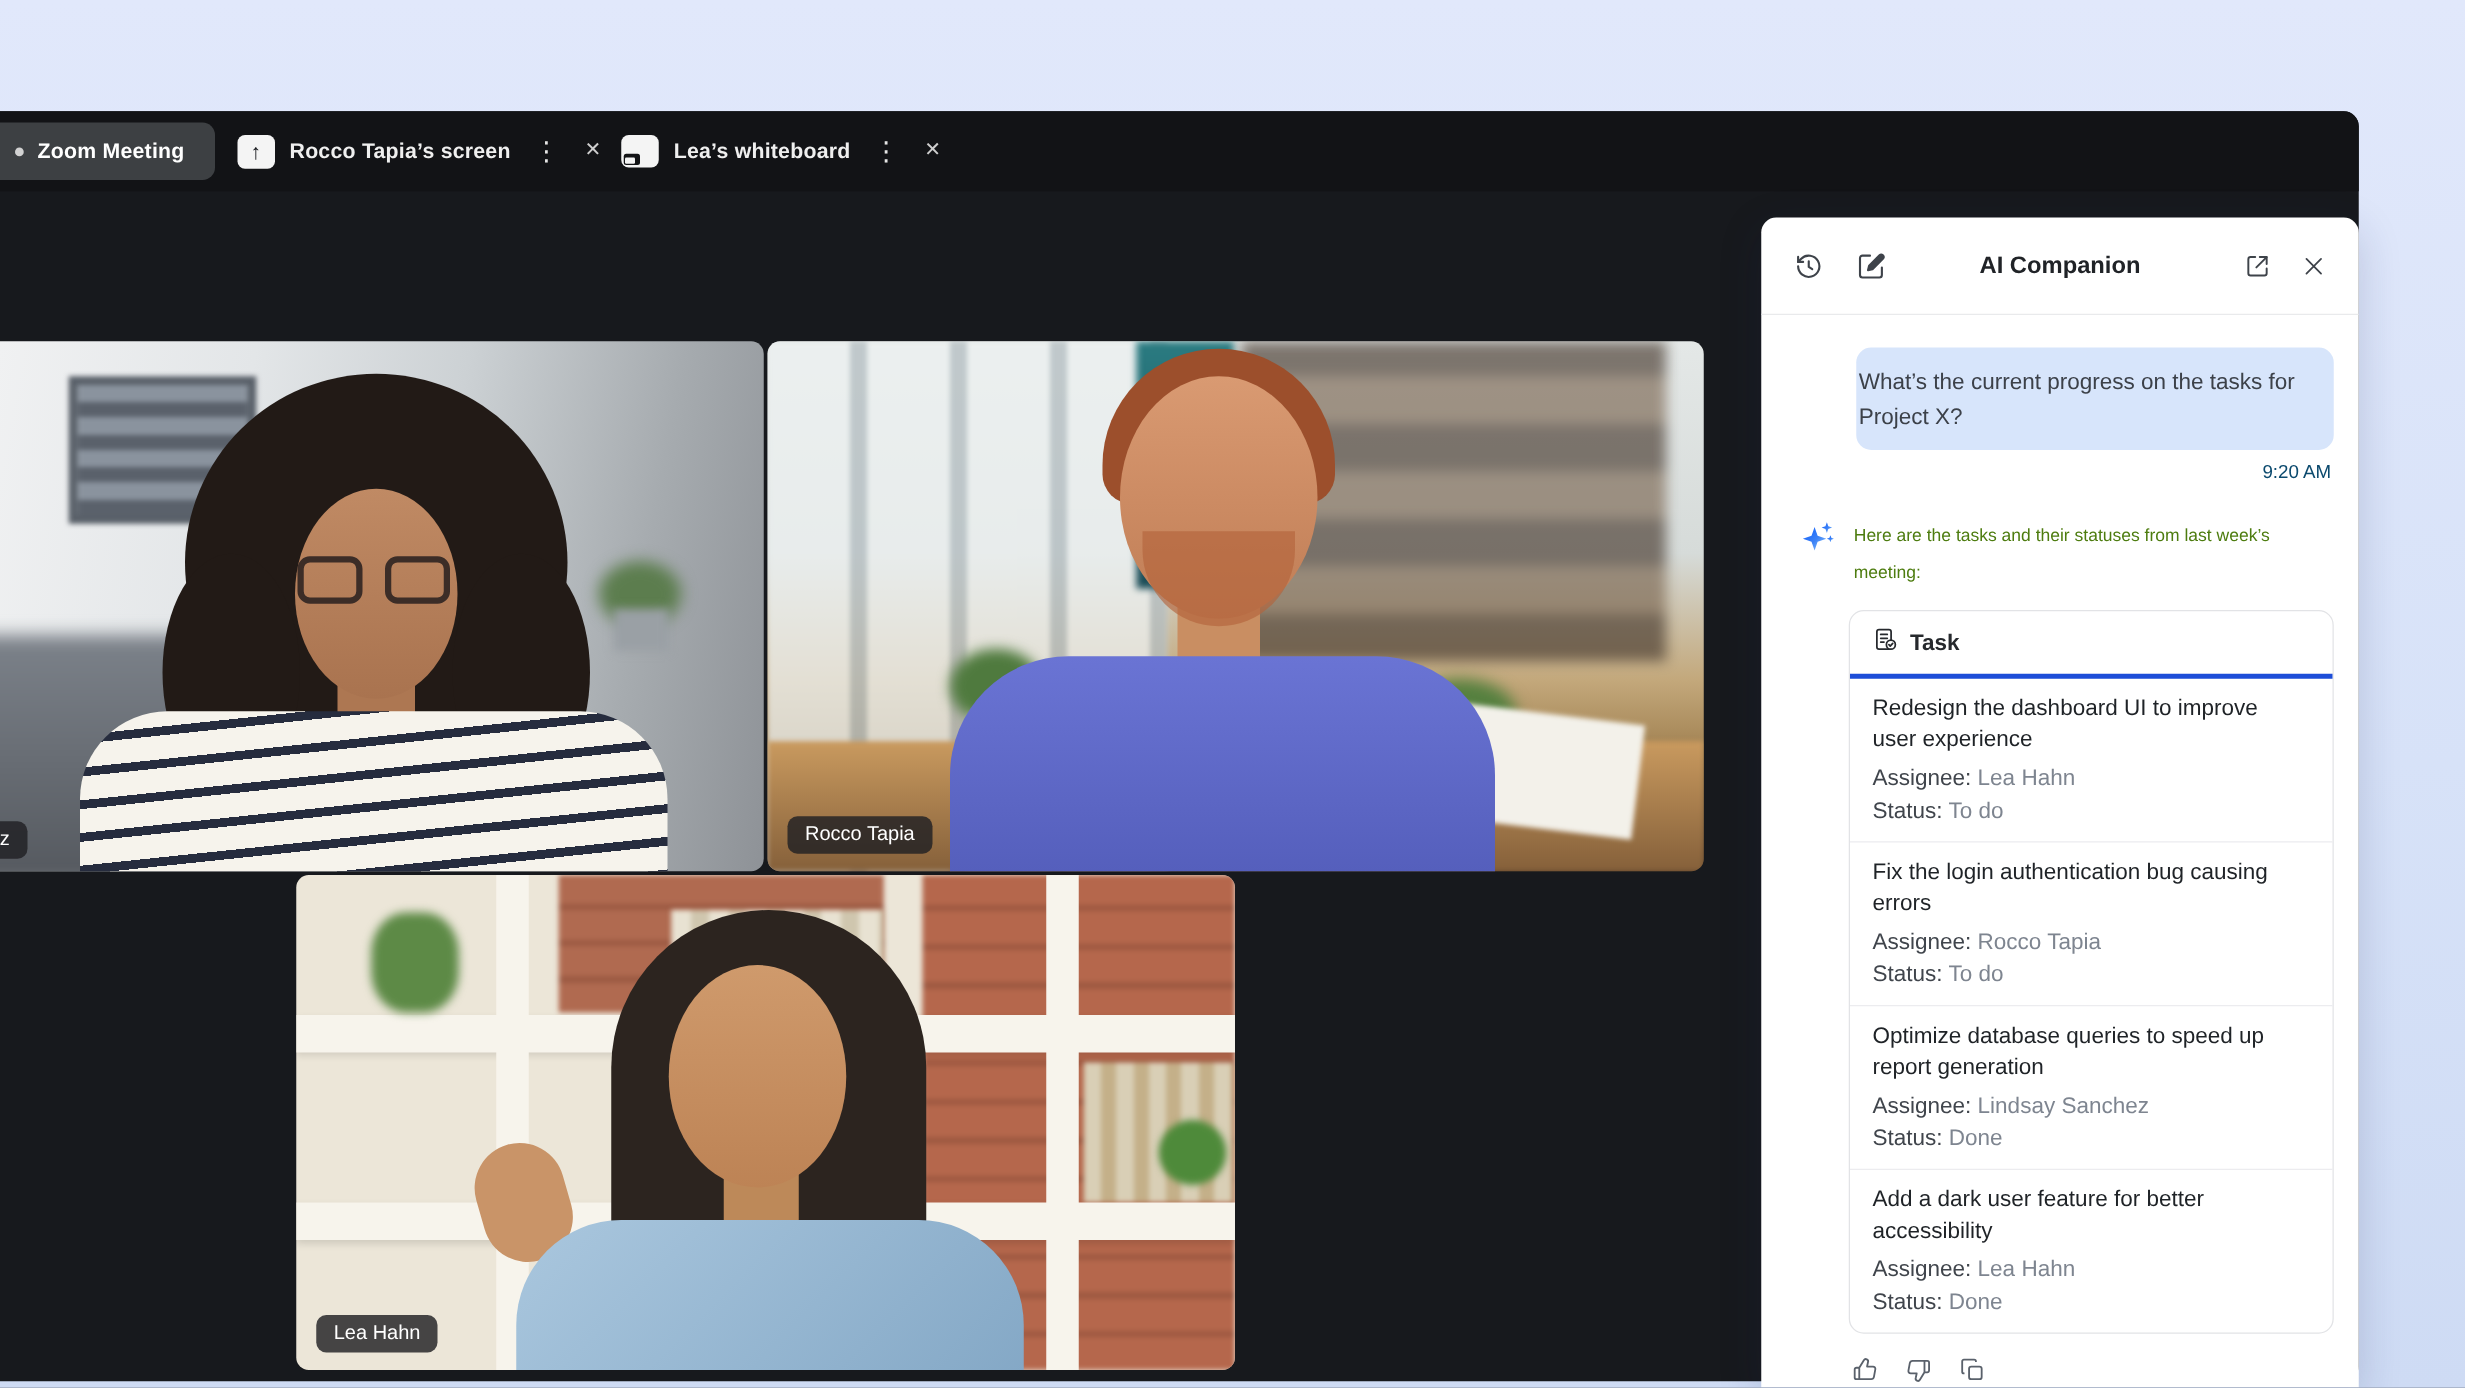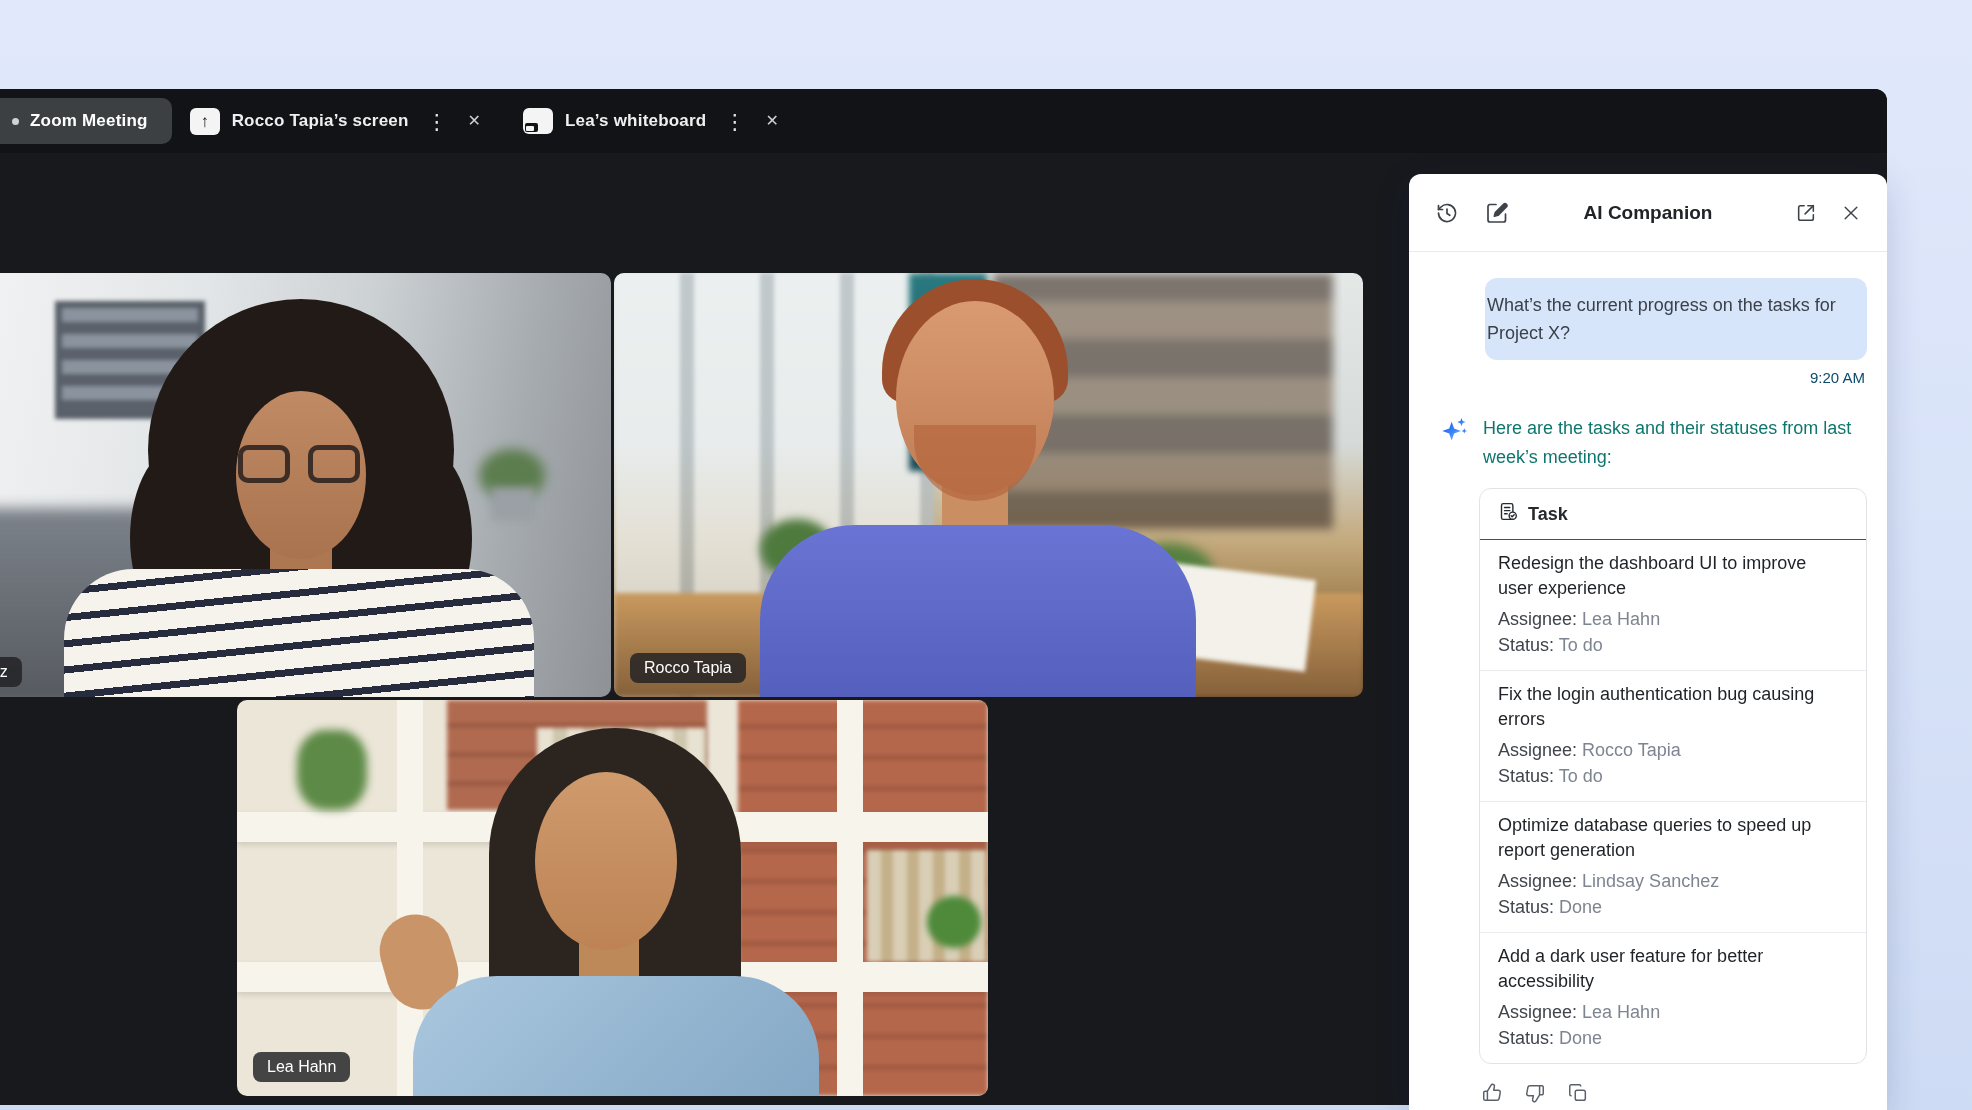--- a/index.html
+++ b/index.html
@@ -90,26 +90,26 @@
                 align-items:center;padding:0 26px;}
   .ph-left{display:flex;align-items:center;gap:26px;z-index:2;}
   .ph-right{display:flex;align-items:center;gap:24px;margin-left:auto;z-index:2;}
   .ph-title{position:absolute;left:0;right:0;text-align:center;font-size:19px;font-weight:600;color:#202327;}
   .icon-btn{display:flex;align-items:center;justify-content:center;cursor:pointer;}
 
   .bubble{margin:26px 20px 0 76px;background:#d7e5fb;border-radius:12px;padding:13px 2px;}
   .bubble p{margin:0;font-size:18px;line-height:28px;color:#3c4149;max-width:352px;}
   .msg-time{margin:9px 22px 0 0;text-align:right;font-size:15px;color:#0c4a6e;}
   .ai-row{display:flex;align-items:flex-start;gap:14px;margin:28px 20px 0 30px;}
-  .ai-text{font-size:18px;line-height:29px;color:#0f766e;max-width:376px;}
+  .ai-text{font-size:14px;line-height:29px;color:#4d7c0f;max-width:376px;}
   .sparkle{flex:0 0 auto;margin-top:2px;}
 
   .task-card{margin:16px 20px 0 70px;border:1px solid #e2e3e6;border-radius:12px;background:#fff;}
   .card-header{display:flex;align-items:center;gap:9px;padding:12px 18px;font-size:18px;
-               font-weight:600;color:#26292d;border-bottom:1px solid #1d4ed8;}
+               font-weight:600;color:#26292d;border-bottom:4px solid #1d4ed8;}
   .task-row{padding:11px 18px 12px;border-bottom:1px solid #ececef;}
   .task-row:last-child{border-bottom:none;}
   .task-title{font-size:18px;line-height:25px;font-weight:400;color:#1f2327;max-width:330px;margin-bottom:5px;}
   .task-meta{font-size:18px;line-height:26px;color:#40454c;}
   .task-meta .val{color:#7e8590;}
   .feedback{display:flex;align-items:center;gap:21px;margin:18px 20px 0 72px;}
 </style>
 </head>
 <body>
 
@@ -123,21 +123,21 @@
         <span class="tab-label">Zoom Meeting</span>
       </div>
       <div class="tab" style="margin-left:18px;">
         <span class="share-icon">
           <span class="share-arrow">↑</span>
         </span>
         <span class="tab-label">Rocco Tapia’s screen</span>
       </div>
       <span class="kebab">⋮</span>
       <span class="tab-close">✕</span>
-      <div class="tab" style="margin-left:42px;">
+      <div class="tab" style="margin-left:16px;">
         <span class="wb-icon">
           <span class="wb-main sc"></span>
           <span class="wb-cut sc"></span>
           <span class="wb-tab sc"></span>
         </span>
         <span class="tab-label">Lea’s whiteboard</span>
       </div>
       <span class="kebab">⋮</span>
       <span class="tab-close">✕</span>
     </div>

